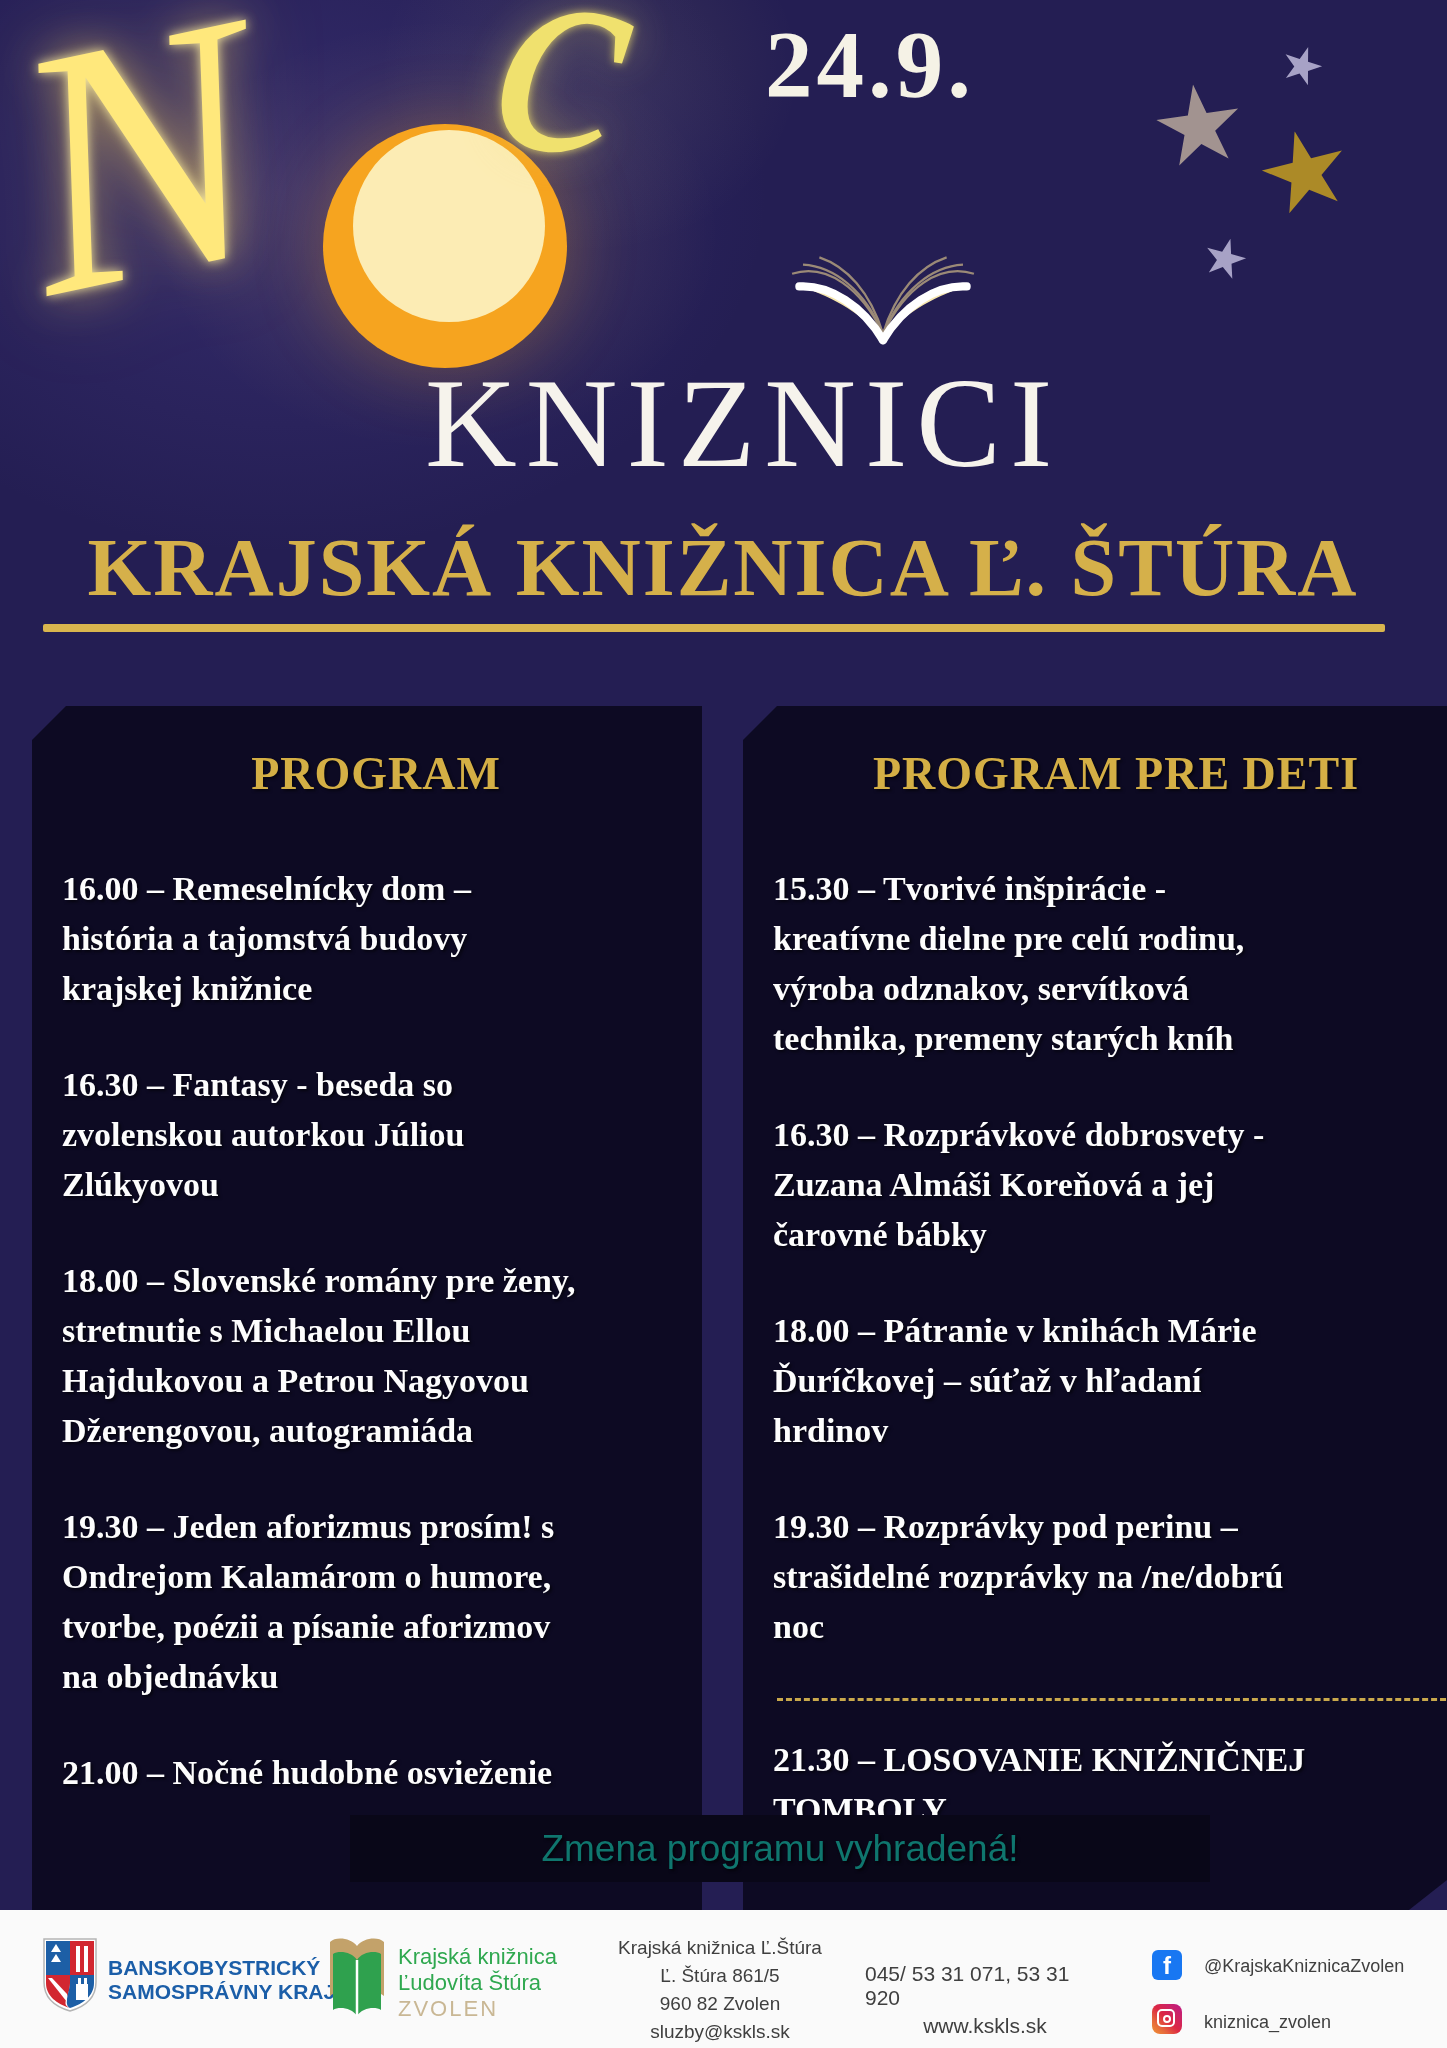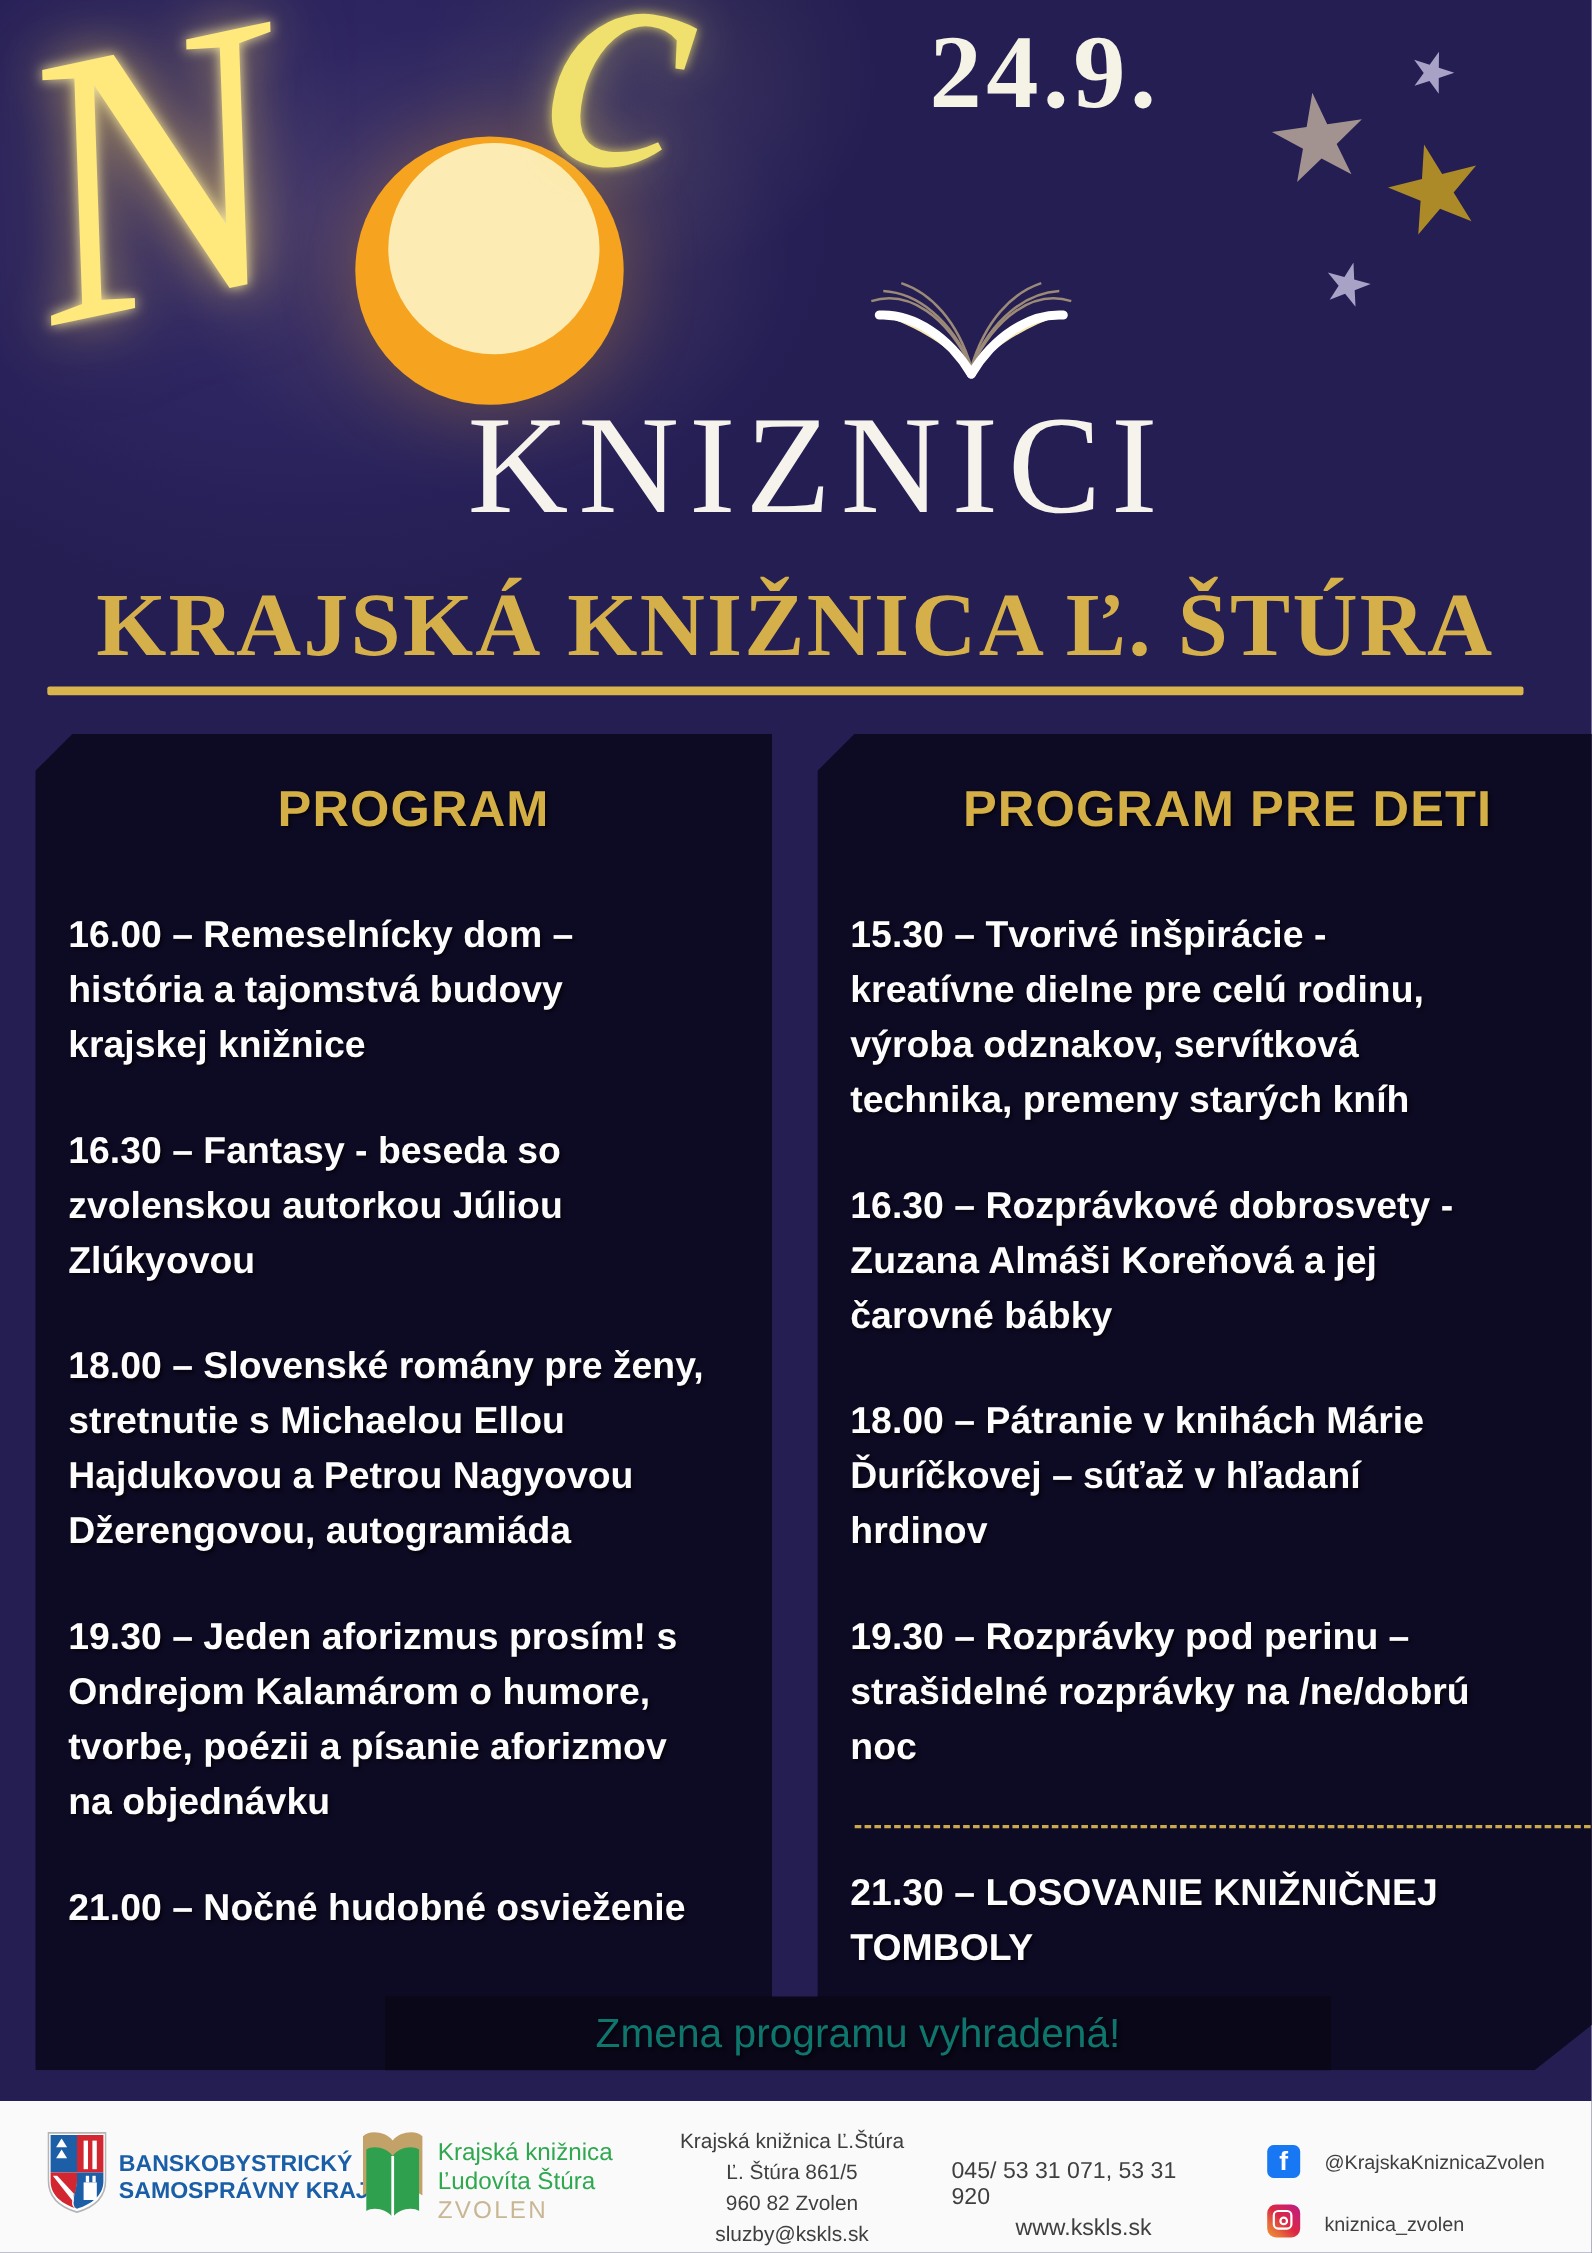--- a/index.html
+++ b/index.html
@@ -13,39 +13,39 @@
   
   .noc-n{position:absolute;left:22px;top:6px;font:italic 400 350px/300px "Liberation Serif",serif;color:#ffe87c;
     transform:rotate(-12deg);
     text-shadow:0 0 12px rgba(255,240,160,.95),0 0 45px rgba(255,220,100,.6),0 0 95px rgba(255,210,80,.4);}
   .moon-outer{position:absolute;left:323px;top:124px;width:244px;height:244px;border-radius:50%;
     background:#f6a41f;box-shadow:0 0 70px rgba(246,164,31,.28);}
   .moon-inner{position:absolute;left:30px;top:6px;width:192px;height:192px;border-radius:50%;background:#fcecb4;}
   .noc-c{position:absolute;left:500px;top:-100px;font:italic 400 300px/300px "Liberation Serif",serif;color:#f0e16e;
     transform:rotate(8deg);
     text-shadow:0 0 10px rgba(240,225,110,.85),0 0 42px rgba(240,225,110,.45);}
-  .date-block{position:absolute;left:765px;top:16px;width:290px;text-align:right;
+  .date-block{position:absolute;left:765px;top:16px;width:290px;text-align:left;
     font-family:"Liberation Serif",serif;font-weight:700;font-size:95px;line-height:99px;
     letter-spacing:4px;color:#f5f2e6;}
   .star{position:absolute;clip-path:polygon(50% 0%,61% 35%,98% 35%,68% 57%,79% 91%,50% 70%,21% 91%,32% 57%,2% 35%,39% 35%);}
   .star-s1{left:1282px;top:46px;width:40px;height:40px;background:#a7a2c6;transform:rotate(18deg);}
   .star-big{left:1156px;top:84px;width:86px;height:86px;background:#a29390;transform:rotate(-8deg);}
   .star-gold{left:1262px;top:130px;width:86px;height:86px;background:#ac8a27;transform:rotate(-14deg);}
   .star-s2{left:1204px;top:238px;width:42px;height:42px;background:#a7a2c6;transform:rotate(15deg);}
   .book-svg{position:absolute;left:783px;top:246px;}
   .title-main{position:absolute;left:425px;top:358px;width:1000px;
     font-family:"Liberation Serif",serif;font-weight:400;font-size:127px;line-height:130px;
     letter-spacing:9px;color:#f6f3ec;}
   .title-gold{position:absolute;left:36px;top:524px;width:1374px;text-align:center;
     font-family:"Liberation Serif",serif;font-weight:700;font-size:82px;line-height:88px;
     letter-spacing:2px;color:#d5b04a;}
   .gold-rule{position:absolute;left:43px;top:624px;width:1342px;height:8px;background:#d9b54e;border-radius:2px;}
   
-  .panel{position:absolute;top:667px;height:1215px;background:#0d0a23;box-sizing:border-box;
-    padding:40px 12px 0 30px;}
+  .panel{position:absolute;top:706px;height:1215px;background:#0d0a23;box-sizing:border-box;
+    padding:40px 12px 0 30px;font-family:Liberation Serif, serif;}
   .panel-left{left:32px;width:670px;clip-path:polygon(34px 0,100% 0,100% 100%,0 100%,0 34px);}
   .panel-right{left:743px;width:728px;
     clip-path:polygon(34px 0,100% 0,100% calc(100% - 60px),calc(100% - 76px) 100%,0 100%,0 34px);}
   .panel-heading{text-align:center;font-weight:700;font-size:46px;line-height:56px;letter-spacing:1px;
     color:#d4af45;margin:0 0 62px 0;text-shadow:2px 2px 3px rgba(0,0,0,.55);}
   .program-item{white-space:pre-line;font-weight:700;font-size:34px;line-height:50px;color:#fdfdfd;
     margin:0 0 46px 0;text-shadow:2px 2px 3px rgba(0,0,0,.6);}
   .dashed-divider{border:0;border-top:3px dashed #c9a94c;margin:24px 4px 34px 4px;}
   
   .notice-band{position:absolute;left:350px;top:1815px;width:860px;height:67px;background:#090718;

